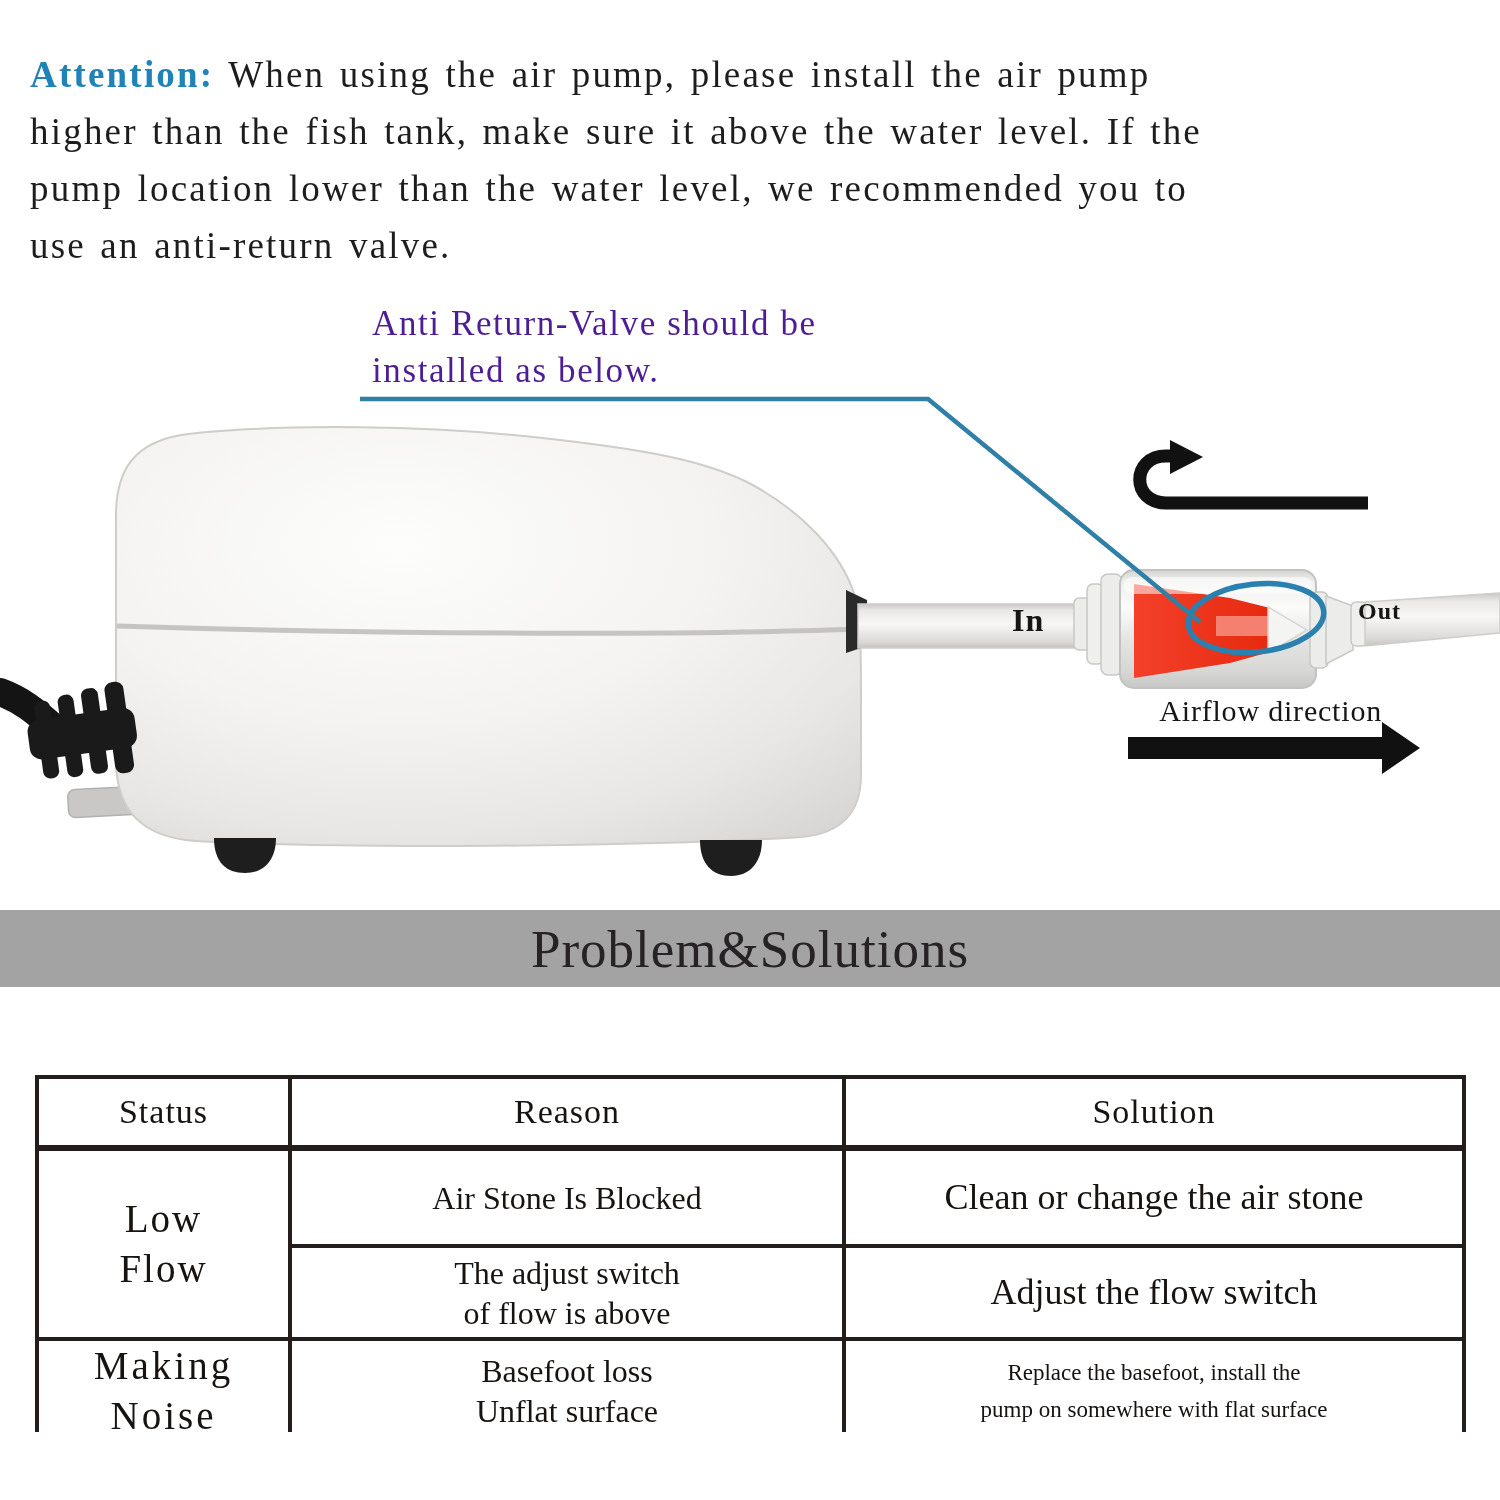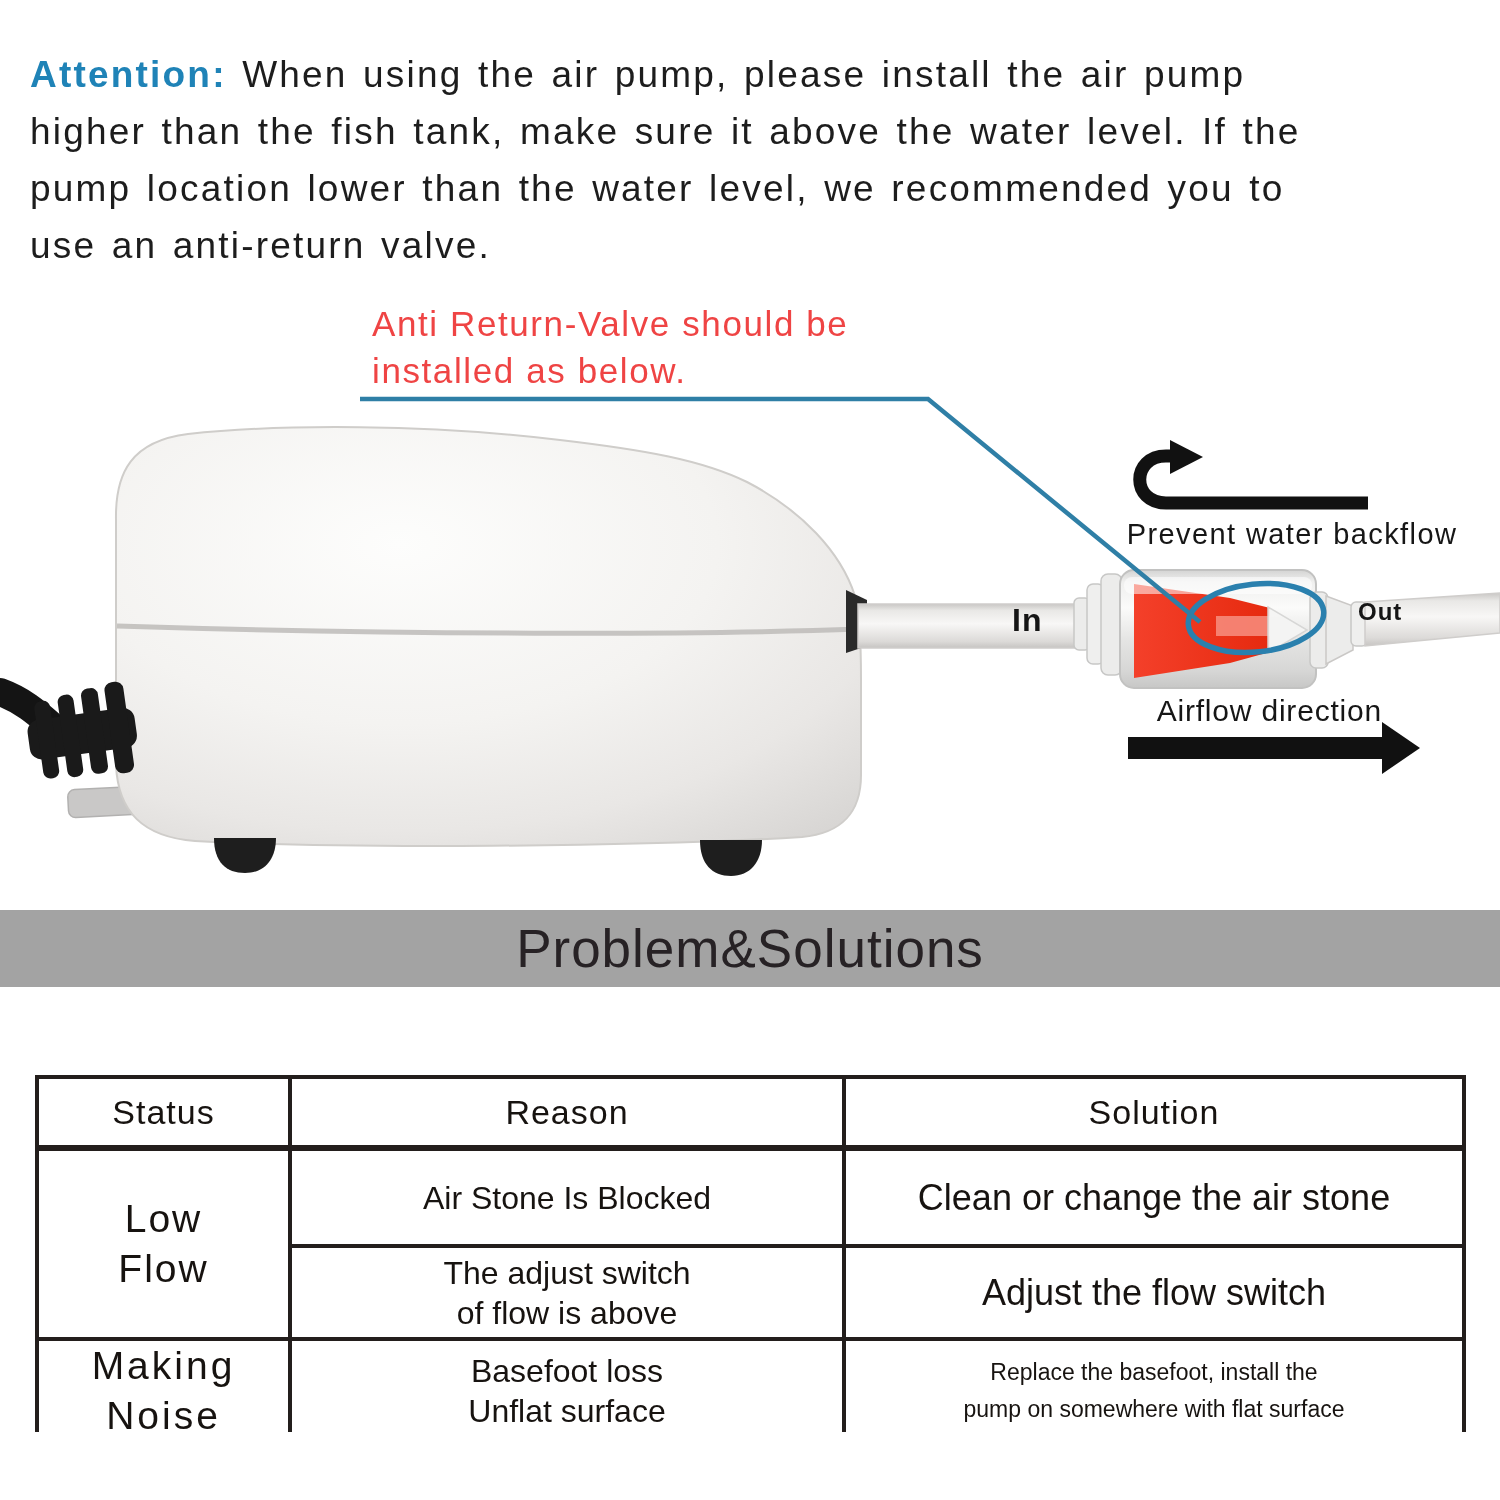--- a/index.html
+++ b/index.html
@@ -1,31 +1,31 @@
 <!DOCTYPE html>
 <html><head>
 <meta charset="utf-8">
 <style>
   html,body{margin:0;padding:0;background:#ffffff;}
   .page{
     position:relative;width:1500px;height:1432px;background:#ffffff;
-    font-family:Liberation Sans, sans-serif;color:#1d1d1d;overflow:hidden;
+    font-family:Liberation Serif, serif;color:#1d1d1d;overflow:hidden;
   }
   
   .attention{
     position:absolute;left:30px;top:46px;width:1450px;
     font-size:37px;line-height:57px;letter-spacing:2.2px;word-spacing:3px;
     color:#1d1d1d;white-space:pre-line;
   }
   .attention .att-label{color:#1f83b7;font-weight:bold;}
   
   .callout-note{
     position:absolute;left:372px;top:300px;
     font-size:35px;line-height:47px;letter-spacing:1.6px;
-    color:#ef4444;white-space:pre-line;
+    color:#4c1d95;white-space:pre-line;
   }
   
   .illustration{position:absolute;left:0;top:0;width:1500px;height:1500px;}
   .diagram-label{position:absolute;color:#161616;}
   .label-prevent{left:1116px;top:518px;width:352px;text-align:center;font-size:29px;letter-spacing:1.4px;}
   .label-in{left:1012px;top:602px;font-size:32px;font-weight:bold;letter-spacing:1px;}
   .label-out{left:1358px;top:598px;font-size:24px;font-weight:bold;letter-spacing:1px;}
   .label-airflow{left:1122px;top:694px;width:260px;text-align:right;font-size:30px;letter-spacing:0.8px;}
   
   .banner{
@@ -149,21 +149,20 @@
       <path d="M 1368 503 L 1166 503 C 1131 503 1131 456 1166 456 L 1172 456" fill="none" stroke="#111111" stroke-width="13"></path>
       <polygon points="1170,440 1203,457 1170,474" fill="#111111"></polygon>
     </g>
 
     <g>
       <rect x="1128" y="737" width="254" height="22" fill="#111111"></rect>
       <polygon points="1382,722 1420,748 1382,774" fill="#111111"></polygon>
     </g>
   </svg>
 
-  <div class="diagram-label label-prevent">Prevent water backflow</div>
   <div class="diagram-label label-in">In</div>
   <div class="diagram-label label-out">Out</div>
   <div class="diagram-label label-airflow">Airflow direction</div>
 
   <div class="banner">
     <span>Problem&amp;Solutions</span>
   </div>
 
   <table class="ps-table">
     <colgroup>

